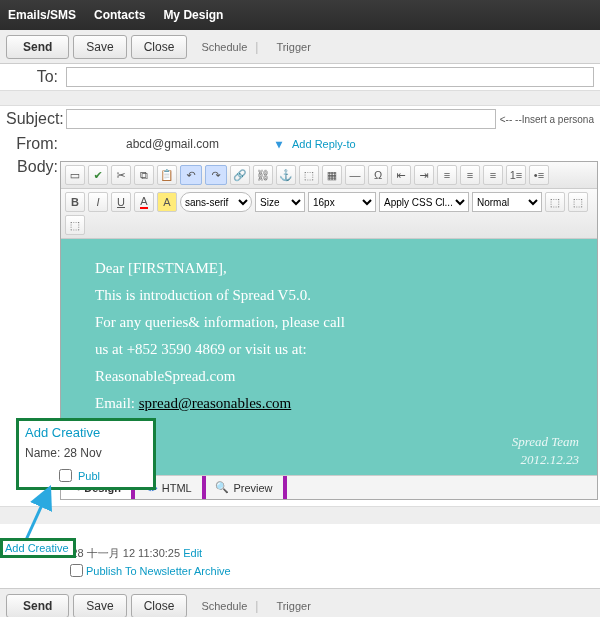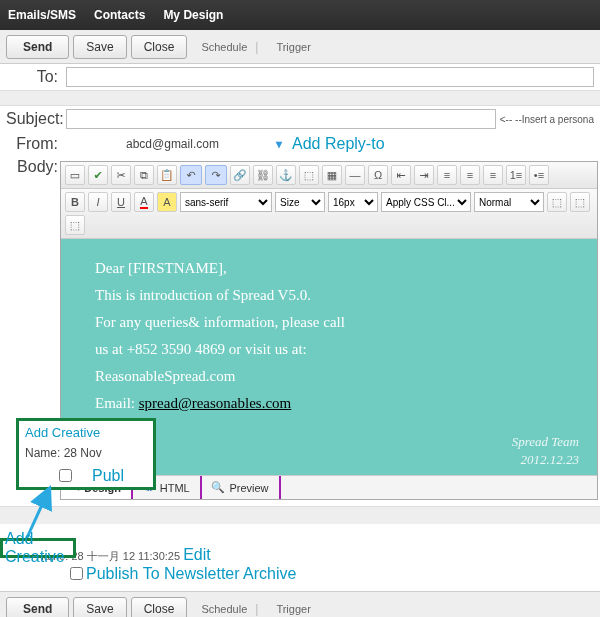--- a/index.html
+++ b/index.html
@@ -10,32 +10,32 @@
   .btn { background:linear-gradient(#fdfdfd,#e7e7e7); border:1px solid #aaa; border-radius:3px; padding:4px 12px; font-size:12px; cursor:pointer; color:#333;}
   .btn.primary { font-weight:bold; padding:4px 16px;}
   .linkish { color:#666; font-size:11px; margin-left:10px; cursor:pointer;}
   .sep { color:#bbb; margin:0 4px;}
   .row { display:flex; align-items:center; padding:3px 6px; gap:4px;}
   .label { width:56px; text-align:right; color:#444; font-size:16px; padding-right:4px;}
   input[type=text].long { flex:1; height:20px; border:1px solid #bbb; font-size:12px; padding:0 4px;}
   .blocksep { height:16px; background:#eee; border-top:1px solid #ddd; border-bottom:1px solid #ddd;}
   .fromval { min-width:200px; text-align:left; padding-left:60px;}
   .arrow { color:#3399dd; cursor:pointer; padding:0 6px; font-weight:bold;}
-  .link { color:#0a9ac5; cursor:pointer; font-size:16px;}
+  .link { color:#0a9ac5; cursor:pointer; font-size:11px;}
   .editor { border:1px solid #aaa; margin:0 6px 0 60px; width:538px;}
   .tb { background:linear-gradient(#fafafa,#e6e6e6); border-bottom:1px solid #ccc; padding:3px 4px; display:flex; flex-wrap:wrap; gap:3px; align-items:center;}
   .tbi { width:20px; height:20px; border:1px solid #cfcfcf; background:linear-gradient(#fff,#eee); display:flex; align-items:center; justify-content:center; font-size:11px; color:#555; cursor:pointer; border-radius:2px;}
   .tbi.green { color:#3a8a3a;}
   .tbi.blue { width:22px; background:#cfe0ff; border-color:#9bb9e6;}
   .tbsel { height:20px; border:1px solid #bbb; background:#fff; font-size:10px; cursor:pointer;}
   .canvas { background:#70cbc0; color:#fff; padding:16px 34px; font-size:15px; line-height:1.8; min-height:236px; position:relative; font-family:Georgia, serif;}
   .canvas a { color:#000000; text-decoration:underline;}
   .sig { position:absolute; bottom:6px; right:18px; color:#e9f7f5; font-size:13px; line-height:1.4; font-style:italic; text-align:right;}
   .editor-tabs { background:#f4f4f4; border-top:1px solid #ccc; display:flex; gap:0; font-size:11px;}
-  .editor-tabs .tab { padding:5px 10px; border-right:2px solid #a21caf; cursor:pointer; display:flex; gap:4px; align-items:center; color:#333;justify-content:flex-end;}
+  .editor-tabs .tab { padding:5px 10px; border-right:4px solid #a21caf; cursor:pointer; display:flex; gap:4px; align-items:center; color:#333;justify-content:flex-end;}
   .editor-tabs .tab.active { background:#fff; font-weight:bold;}
   .footerinfo { padding:4px 10px 4px 36px; font-size:11px; color:#555;}
   .footerinfo .ck { margin-left:30px; display:flex; align-items:center; gap:0;}
   .callout { position:absolute; border:3px solid #15803d; background:#fff; }
   #call1 { left:16px; top:418px; width:140px; height:72px; padding:4px 6px;}
   #call2 { left:0px; top:538px; height:20px; width:76px; padding:0 2px; font-size:11px; color:#0a9ac5; display:flex; align-items:center;}
   .arrow-line { position:absolute; left:20px; top:492px; width:34px; height:50px;}
   .arrow-line svg { overflow:visible;}
   .graystrip { background:#eee; height:18px; margin-top:6px; border-top:1px solid #ddd;}
 </style>
@@ -108,23 +108,23 @@
   </div>
 
   <div class="tb">
     <div class="tbi" style="font-weight:bold;">B</div>
     <div class="tbi" style="font-style:italic;">I</div>
     <div class="tbi" style="text-decoration:underline;">U</div>
     <div class="tbi">
         <span style="border-bottom:2px solid red;">A</span>
       </div>
     <div class="tbi" style="background:#ffeb7a;">A</div>
-    <select class="tbsel" style="width:92px;"><option>sans-serif</option></select>
+    <select class="tbsel" style="width:72px;border-radius:10px;"><option>sans-serif</option></select>
     <select class="tbsel" style="width:50px;"><option>Size</option></select>
-    <select class="tbsel" style="width:50px;"><option>16px</option></select>
+    <select class="tbsel" style="width:68px;"><option>16px</option></select>
     <select class="tbsel" style="width:90px;"><option>Apply CSS Cl...</option></select>
     <select class="tbsel" style="width:70px;"><option>Normal</option></select>
     <div class="tbi">⬚</div>
     <div class="tbi">⬚</div>
     <div class="tbi">⬚</div>
   </div>
 
   <div class="canvas">
     <div>Dear [FIRSTNAME],</div>
     <div>This is introduction of Spread V5.0.</div>
@@ -176,21 +176,21 @@
   <span class="sep">|</span>
   <span class="linkish">Trigger</span>
 </div>
 
 <div class="callout" id="call1">
   <div class="link" style="font-size:13px;">Add Creative</div>
   <div style="margin-top:6px;">
     <span>Name:</span>
     <span>28 Nov</span>
   </div>
-  <div style="margin-top:6px; margin-left:30px; display:flex; align-items:center; gap:17px;">
+  <div style="margin-top:6px; margin-left:30px; display:flex; align-items:center; gap:3px;">
     <input type="checkbox" style="">
     <span class="link">Publ</span>
   </div>
 </div>
 
 <div class="arrow-line">
   <svg width="34" height="50">
       <defs>
         <marker id="ah" markerWidth="8" markerHeight="8" refX="4" refY="4" orient="auto">
           <path d="M0,0 L8,4 L0,8 z" fill="#2aa9e0"></path>

